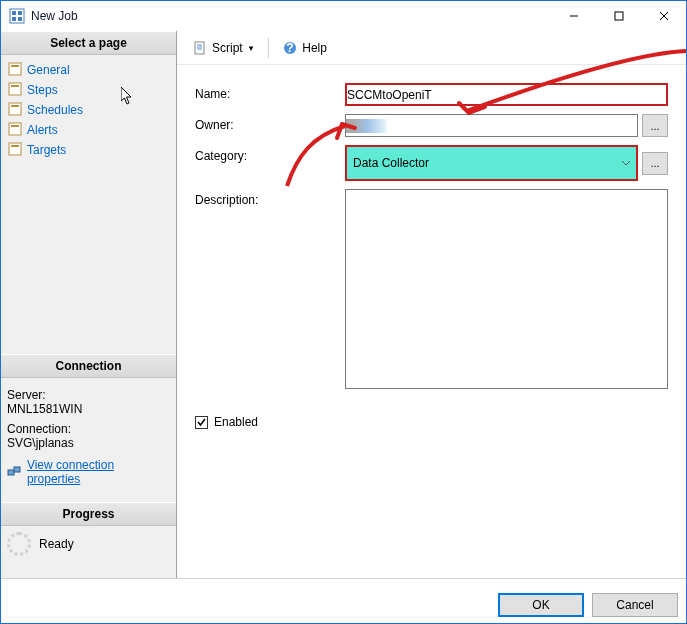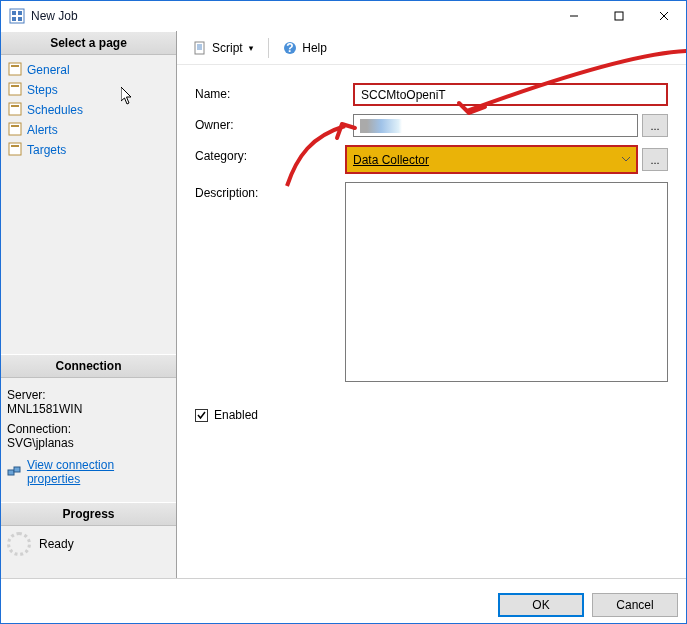--- a/index.html
+++ b/index.html
@@ -29,24 +29,24 @@
     .toolbar { height: 34px; display: flex; align-items: center; padding: 0 8px; gap: 6px; border-bottom: 1px solid #e8e8e8; }
     .tb-btn { display: flex; align-items: center; gap: 4px; padding: 3px 6px; cursor: pointer; border: 1px solid transparent; }
     .tb-icon { width: 16px; height: 16px; display: inline-flex; align-items: center; justify-content: center; }
     .tb-drop { font-size: 9px; padding: 0 2px; }
     .tb-sep { width: 1px; height: 20px; background: #d0d0d0; }
     
     .form { padding: 18px 18px 0 18px; }
     .form-row { display: flex; align-items: flex-start; margin-bottom: 8px; }
     .form-label { width: 150px; padding-top: 4px; }
     .form-field { flex: 1; display: flex; align-items: center; gap: 4px; }
-    .txt-input { flex: 1; height: 23px; border: 1px solid #7a7a7a; padding: 0 6px; font-size: 12px; background: #fff; margin-left: 8px; }
+    .txt-input { flex: 1; height: 23px; border: 1px solid #7a7a7a; padding: 0 0; font-size: 12px; background: #fff; }
     .txt-input.hl { border: 2px solid #c02020; }
     .browse-btn { width: 26px; height: 23px; border: 1px solid #adadad; background: #e1e1e1; cursor: pointer; display: flex; align-items: center; justify-content: center; font-size: 11px; }
-    .combo { flex: 1; height: 29px; border: 1px solid #7a7a7a; background: #eab308; display: flex; align-items: center; padding: 0 6px; cursor: pointer; position: relative; text-decoration: underline; }
+    .combo { flex: 1; height: 36px; border: 1px solid #7a7a7a; background: #5eead4; display: flex; align-items: center; padding: 0 6px; cursor: pointer; position: relative; }
     .combo.hl { border: 2px solid #c02020; }
     .combo-arrow { position: absolute; right: 0; top: 0; bottom: 0; width: 20px; display: flex; align-items: center; justify-content: center; }
     .textarea { flex: 1; height: 200px; border: 1px solid #7a7a7a; background: #fff; resize: none; padding: 4px; font-family: inherit; }
     
     .check-row { display: flex; align-items: center; padding: 18px; gap: 6px; }
     .checkbox { width: 13px; height: 13px; border: 1px solid #333; display: flex; align-items: center; justify-content: center; cursor: pointer; background: #fff; }
 
     .redacted { background: linear-gradient(90deg, #aaa 10%, #9fc2e8 30%, #dff0f9 55%, #fff 60%); width: 70px; height: 14px; display:inline-block }
     
     .footer { height: 52px; border-top: 1px solid #d0d0d0; display: flex; align-items: center; justify-content: flex-end; padding: 0 8px; gap: 8px; }

